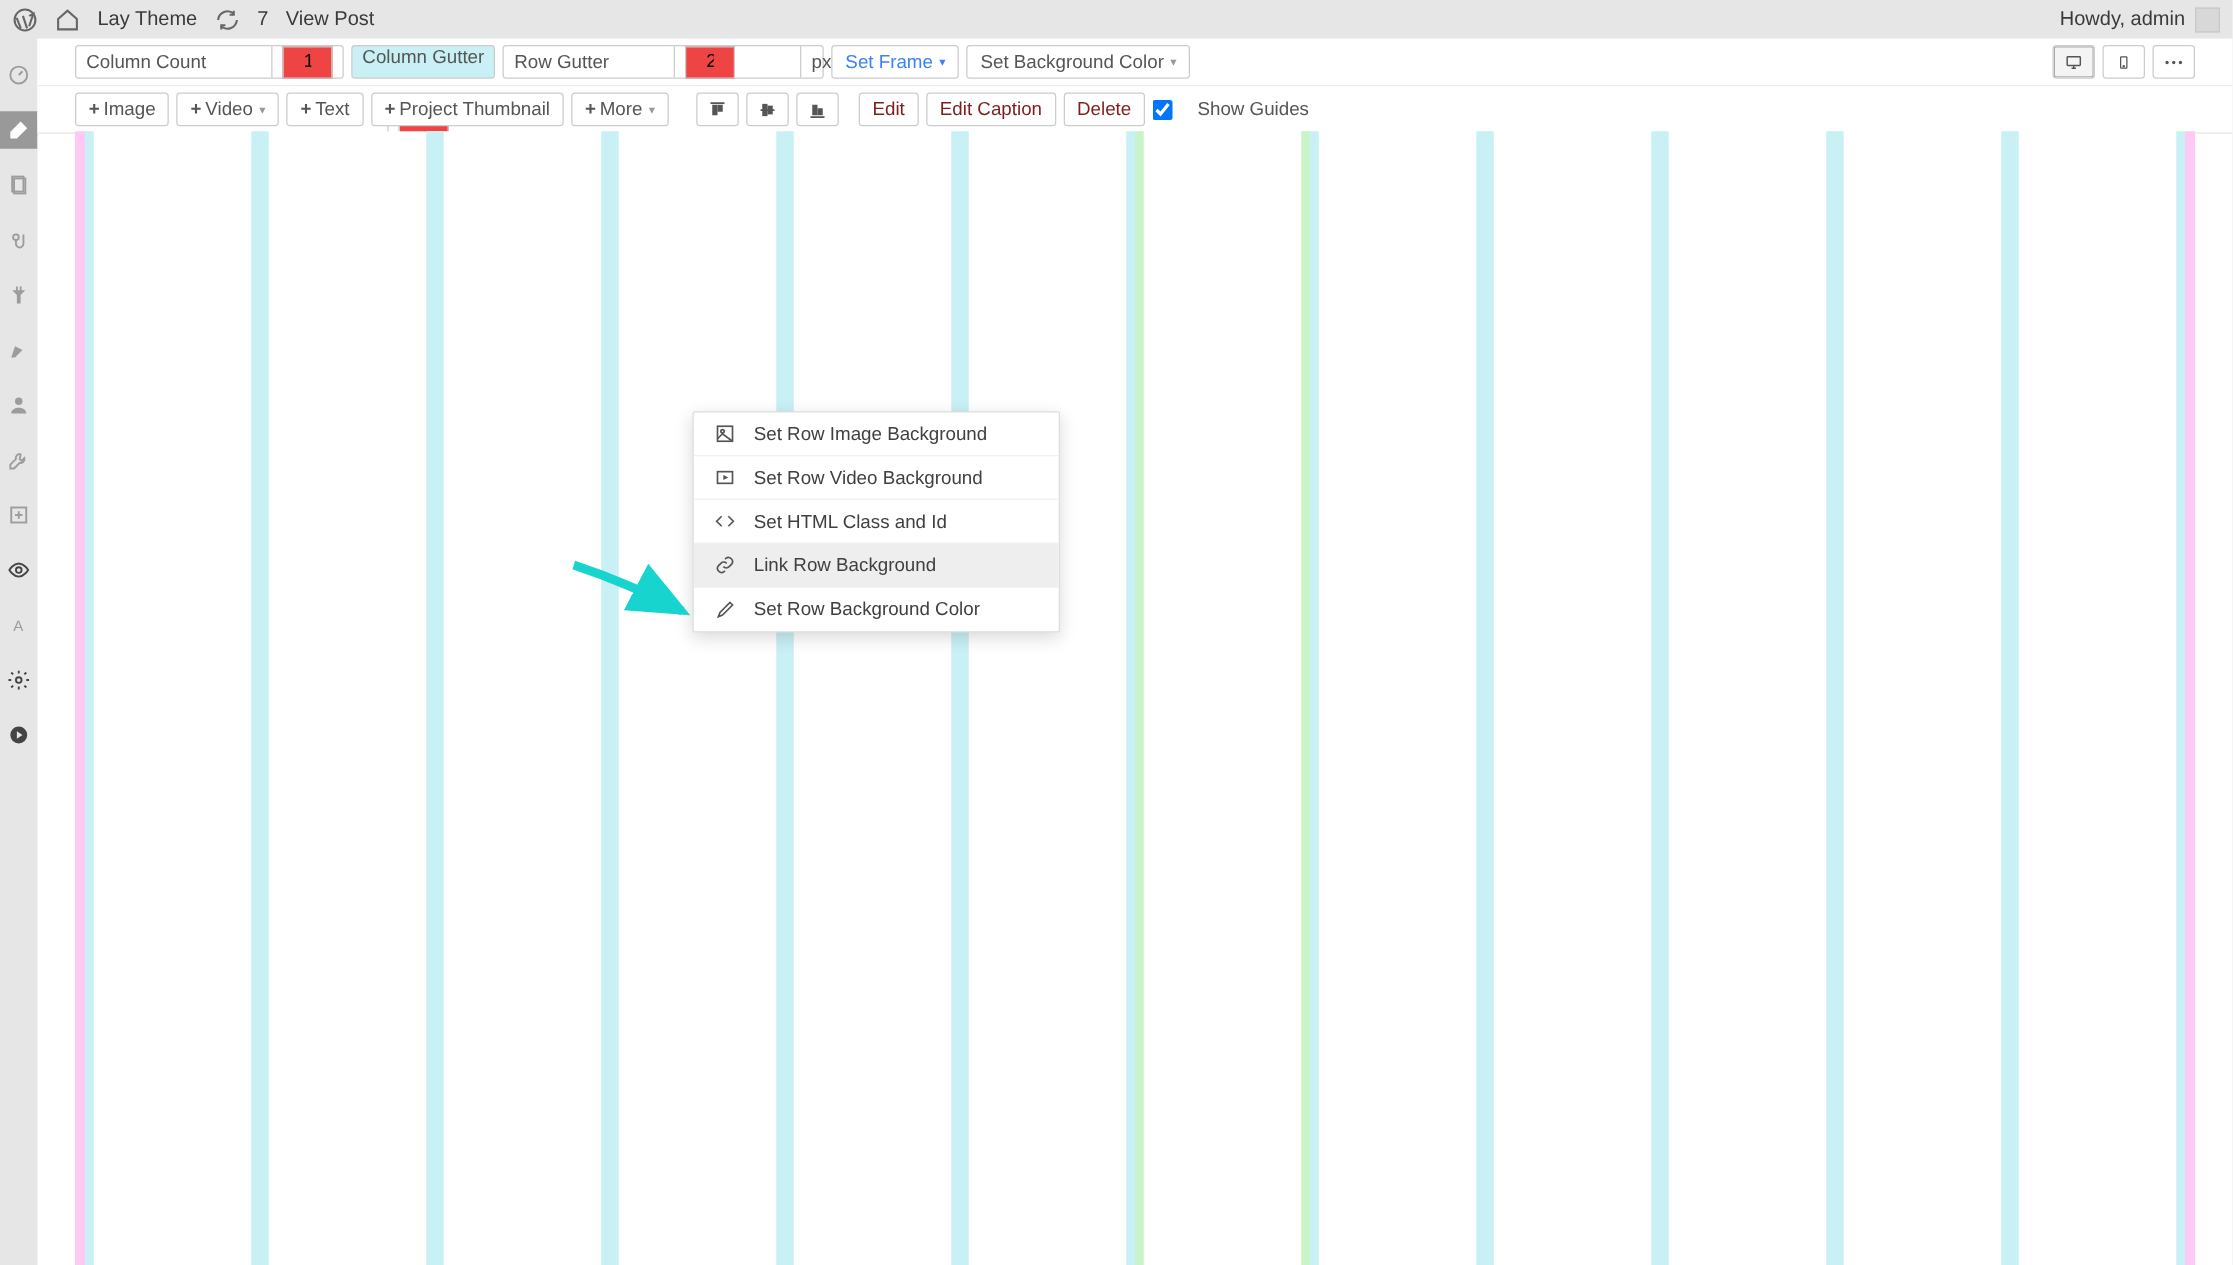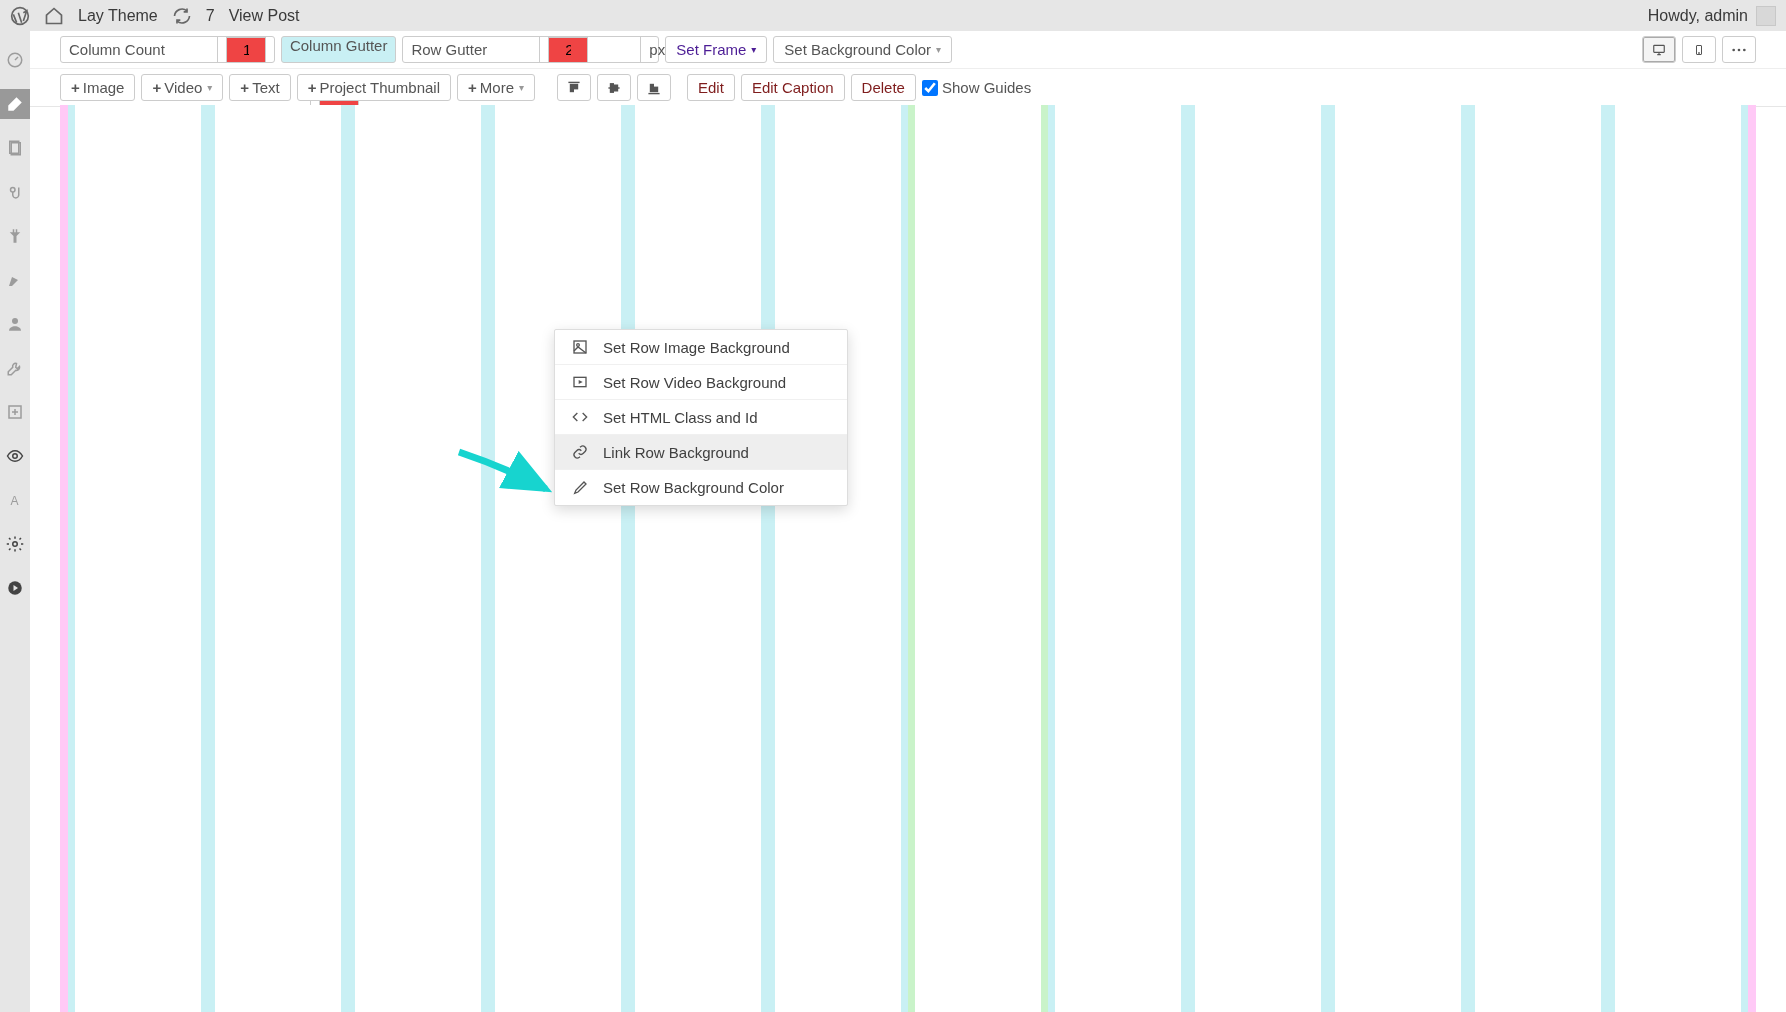--- a/index.html
+++ b/index.html
@@ -29,27 +29,27 @@
 .trow { display:flex; align-items:center; padding:5px 30px; gap:6px; }
 .trow:first-child { border-bottom:1px solid #eee; }
 .lbl { font-size:15px; color:#555; }
 .numin { width:40px; height:26px; border:1px solid #ccc; font-size:15px; text-align:left; padding:0 16px; background:#ef4444; }
 .unit { font-size:15px; color:#555; width:18px; text-align:center; }
 .grp { display:flex; align-items:center; border:1px solid #ccc; border-radius:3px; height:27px; background:#fff;gap:44px; }
 .grp.hl-blue { background:#c9f0f4;flex-direction:column; }
 .grp .seg { padding:0 8px; display:flex; align-items:center; height:100%; }
 .grp .seg + .seg { border-left:1px solid #ccc; }
 .btn { border:1px solid #ccc; background:#fff; height:27px; padding:0 10px; font-size:15px; color:#555; border-radius:3px; cursor:pointer; display:flex; align-items:center; gap:3px; }
-.btn.magenta { color:#4c1d95; }
+.btn.magenta { color:#3b82f6; }
 .btn.muted { color:#7f1d1d; cursor:default; }
 .tri { font-size:10px; margin-left:2px; }
 .right-tools { margin-left:auto; display:flex; gap:6px; }
 .iconbtn { width:34px; height:27px; border:1px solid #ccc; border-radius:3px; background:#fff; display:flex; align-items:center; justify-content:center; cursor:pointer; }
 .iconbtn.active { background:#f4f4f4; box-shadow:inset 0 0 0 1px #aaa; }
-.chk { display:flex; align-items:center; gap:4px; font-size:15px; color:#555; }
+.chk { display:flex; align-items:center; gap:20px; font-size:15px; color:#555; }
 .chk input { width:16px; height:16px; }
 
 
 .canvas { position:absolute; left:30px; right:30px; top:74px; bottom:0; background:#fff; }
 .edgeL,.edgeR { position:absolute; top:0; bottom:0; width:8px; background:#ffc9f6; }
 .edgeL { left:0; } .edgeR { right:0; }
 .gridwrap { position:absolute; left:8px; right:8px; top:0; bottom:0; display:flex; }
 .col { flex:1; position:relative; }
 .col::before, .col::after { content:""; position:absolute; top:0; bottom:0; width:7px; background:#c9f0f4; }
 .col::before { left:0; } .col::after { right:0; }

